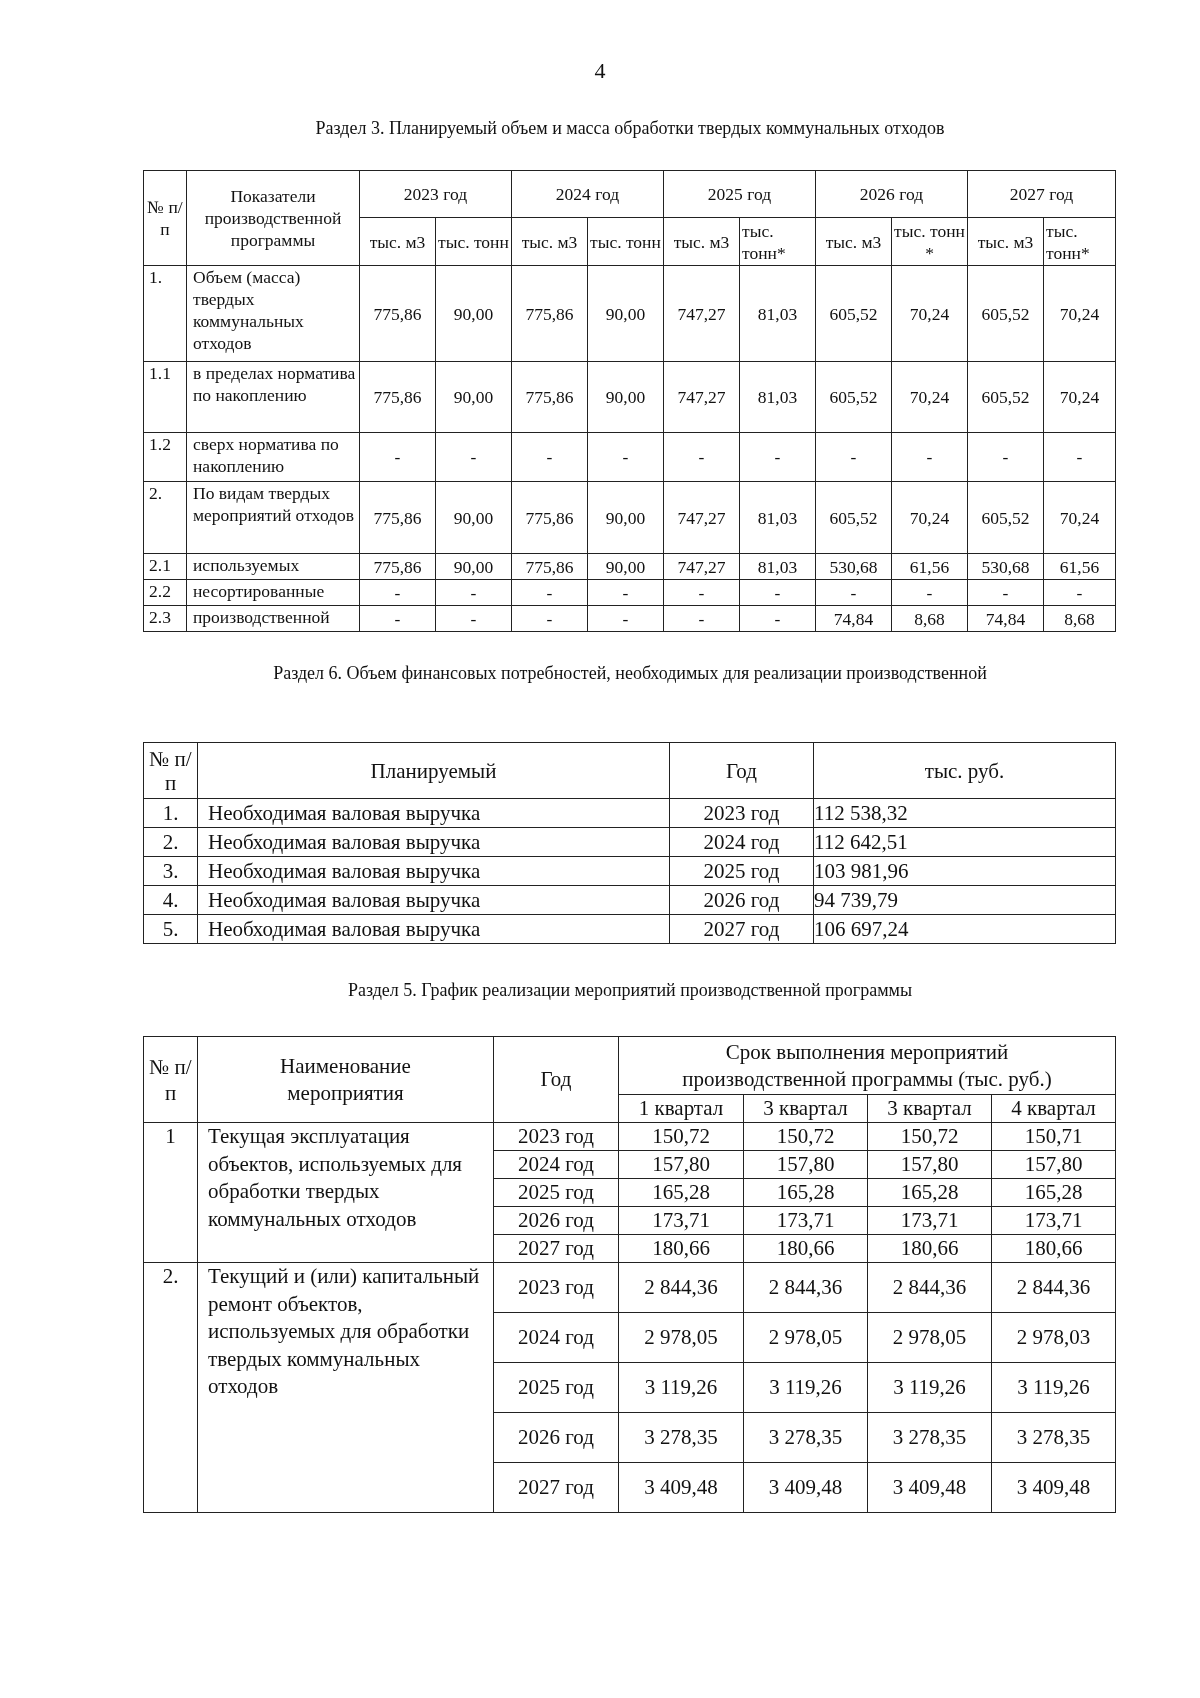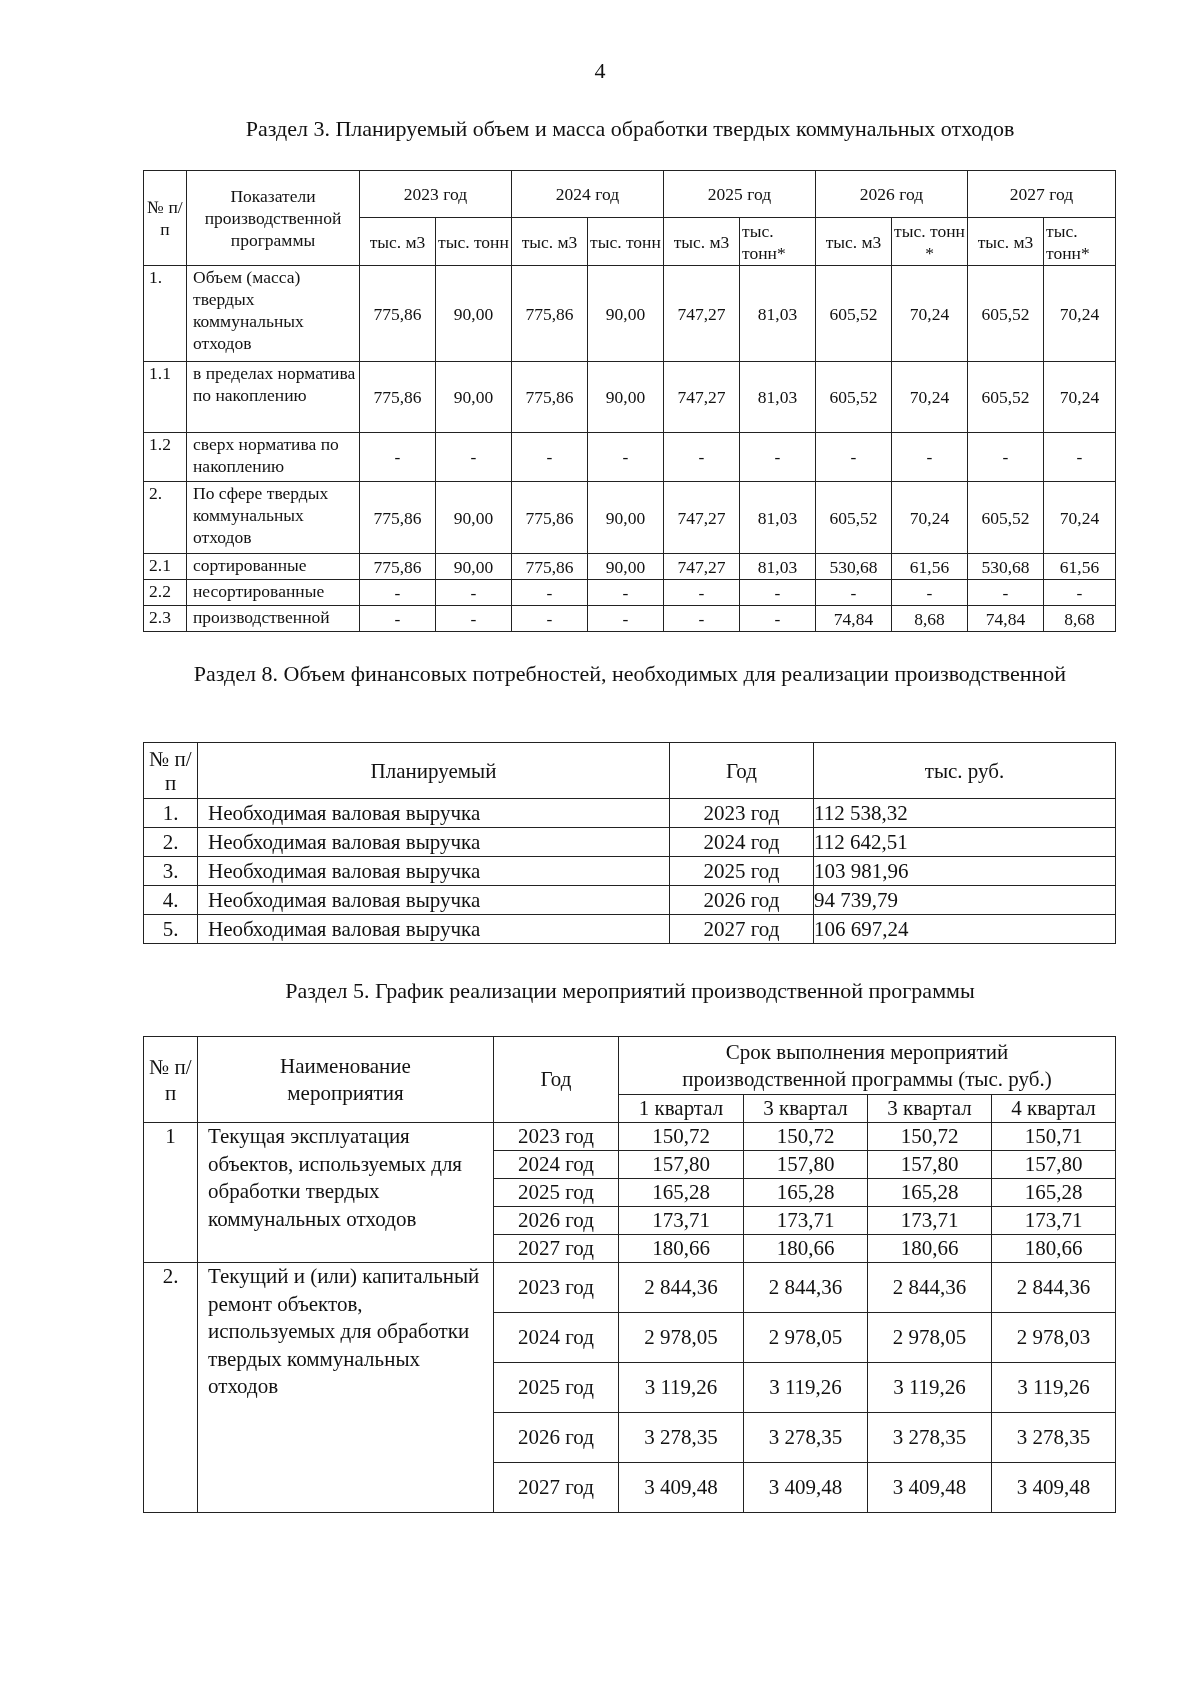--- a/index.html
+++ b/index.html
@@ -1,21 +1,21 @@
 <!DOCTYPE html>
 <html><head>
 <meta charset="utf-8">
 <style>
   html, body { margin: 0; padding: 0; background: #ffffff; }
   body {
     width: 1200px; height: 1698px; position: relative; overflow: hidden;
     font-family: "Liberation Serif", "DejaVu Serif", serif; color: #111;
   }
   .pagenum { position: absolute; top: 58px; left: 0; width: 1200px; text-align: center; font-size: 22px; }
-  .title { position: absolute; left: 120px; width: 1020px; text-align: center; font-size: 22px; line-height: 29px; }
+  .title { position: absolute; left: 120px; width: 1020px; text-align: center; font-size: 18px; line-height: 29px; }
   table { position: absolute; border-collapse: collapse; table-layout: fixed; }
   td, th { border: 1.5px solid #222; padding: 0; font-weight: normal; }
   .t3 { left: 143px; top: 170px; width: 972px; font-size: 17.5px; line-height: 22px; }
   .t3 th { text-align: center; vertical-align: middle; }
   .t3 td { text-align: center; vertical-align: middle; }
   .t3 td.num { text-align: left; vertical-align: top; padding-left: 5px; }
   .t3 td.label { text-align: left; vertical-align: top; padding-left: 6px; margin-top: 28px; }
   .t3 .unit { line-height: 22px; }
   .t3 .unit-left { text-align: left; padding-left: 2px; }
   .t4 { left: 143px; top: 742px; width: 972px; font-size: 21px; line-height: 26px; }
@@ -116,35 +116,35 @@
       <td>-</td>
       <td>-</td>
       <td>-</td>
       <td>-</td>
       <td>-</td>
       <td>-</td>
       <td>-</td>
     </tr>
     <tr style="height:72px">
       <td class="num">2.</td>
-      <td class="label">По сфере твердых коммунальных отходов</td>
+      <td class="label">По видам твердых мероприятий отходов</td>
       <td>775,86</td>
       <td>90,00</td>
       <td>775,86</td>
       <td>90,00</td>
       <td>747,27</td>
       <td>81,03</td>
       <td>605,52</td>
       <td>70,24</td>
       <td>605,52</td>
       <td>70,24</td>
     </tr>
     <tr style="height:26px">
       <td class="num">2.1</td>
-      <td class="label">сортированные</td>
+      <td class="label">используемых</td>
       <td>775,86</td>
       <td>90,00</td>
       <td>775,86</td>
       <td>90,00</td>
       <td>747,27</td>
       <td>81,03</td>
       <td>530,68</td>
       <td>61,56</td>
       <td>530,68</td>
       <td>61,56</td>
@@ -174,21 +174,21 @@
       <td>-</td>
       <td>74,84</td>
       <td>8,68</td>
       <td>74,84</td>
       <td>8,68</td>
     </tr>
   </tbody>
 </table>
 
 <div class="title" style="top:659px;">
-  <div>Раздел 8. Объем финансовых потребностей, необходимых для реализации производственной</div>
+  <div>Раздел 6. Объем финансовых потребностей, необходимых для реализации производственной</div>
 </div>
 
 <table class="t4">
   <colgroup>
     <col style="width:54px">
       <col style="width:472px">
       <col style="width:144px">
       <col style="width:302px">
   </colgroup>
   <thead>

